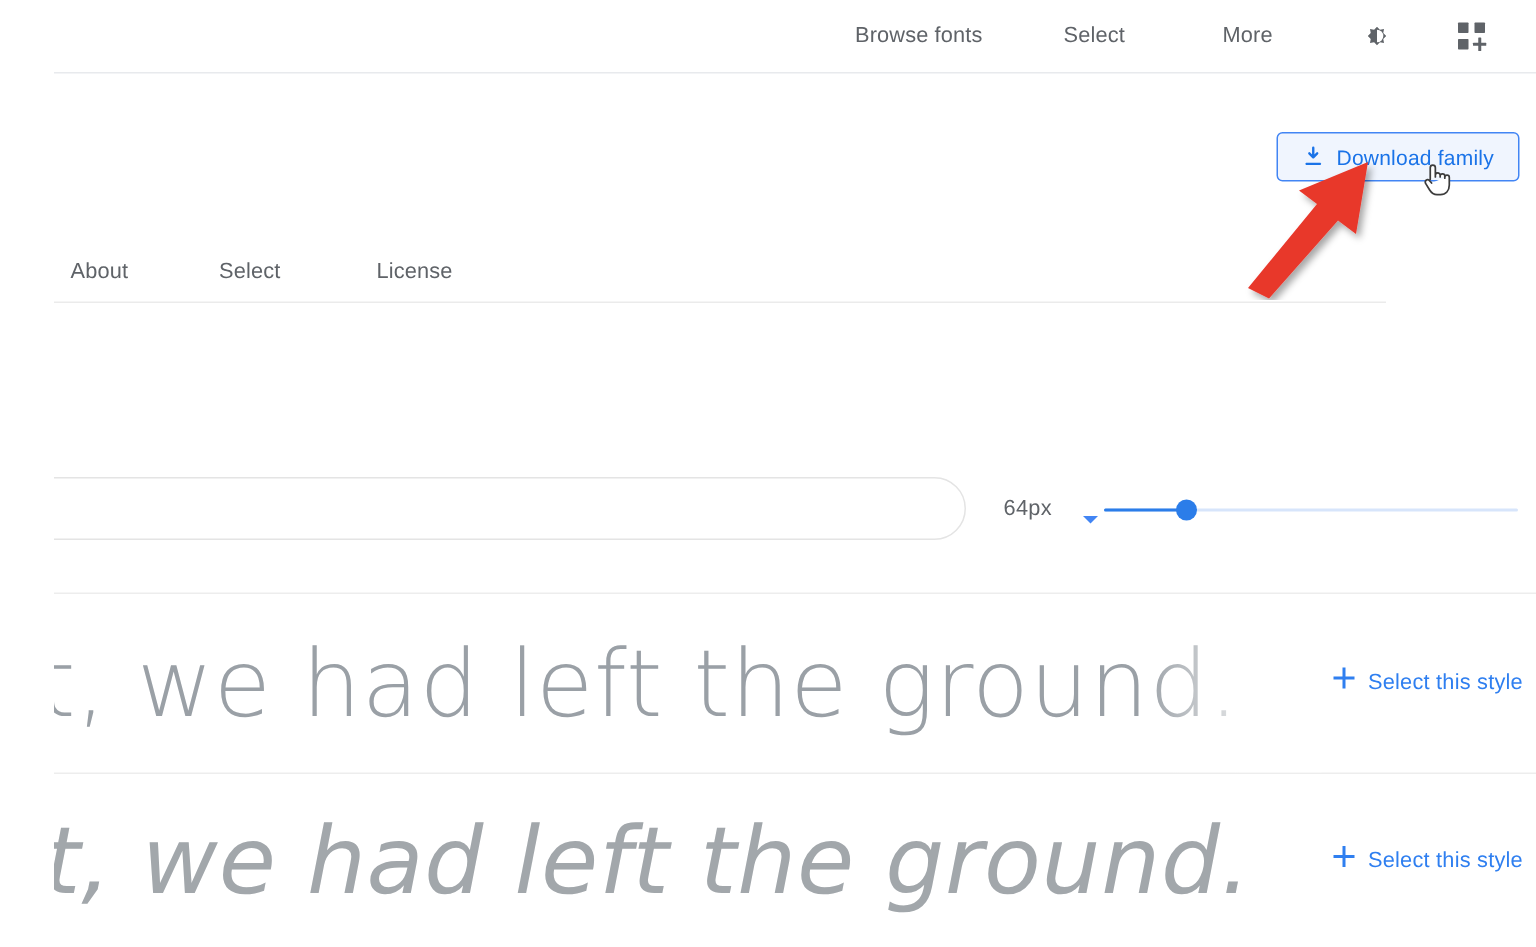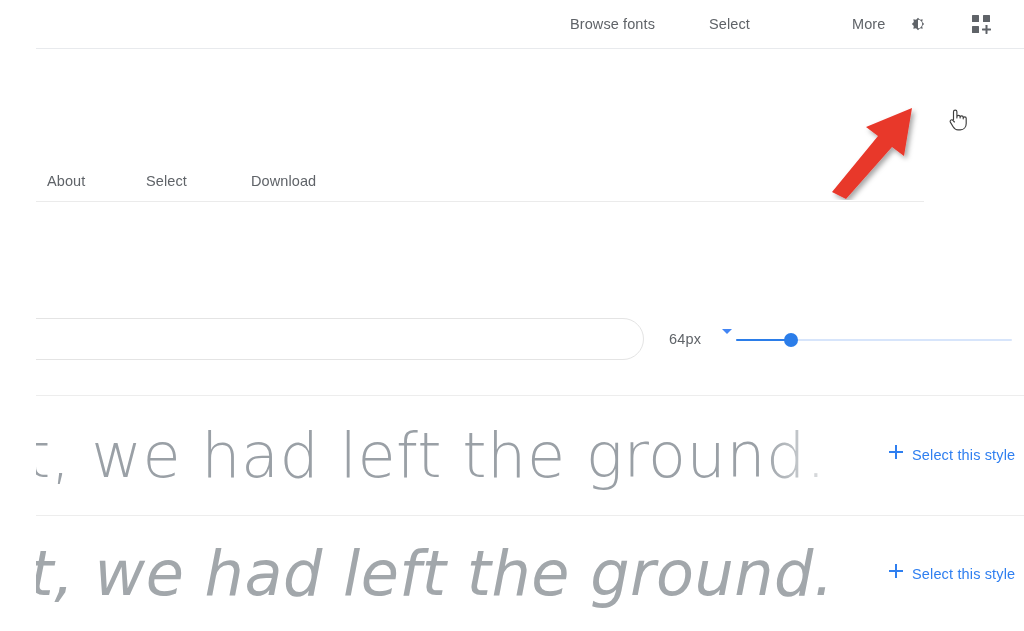--- a/index.html
+++ b/index.html
@@ -35,21 +35,21 @@
     top: 14px;
     font-size: 14.5px;
     color: #5f6368;
     letter-spacing: 0.1px;
     white-space: nowrap;
     cursor: pointer;
     line-height: 20px;
   }
   .nav-browse { left: 534px; }
   .nav-icons  { left: 673px; }
-  .nav-more   { left: 816px; }
+  .nav-more   { left: 779px; }
 
   .nav-icon-btn {
     position: absolute;
     top: 10px;
     width: 28px; height: 28px;
     cursor: pointer;
     display: flex;
     align-items: center;
     justify-content: center;
   }
@@ -121,21 +121,21 @@
     color: #55585c;
     padding: 0 24px;
     outline: none;
     letter-spacing: 0.1px;
   }
 
   .size-select {
     position: absolute;
     left: 633px; top: 29px;
     display: flex;
-    align-items: flex-start;
+    align-items: flex-end;
     gap: 21px;
     cursor: pointer;
   }
   .size-select .size-value {
     font-size: 14.5px;
     color: #5f6368;
     letter-spacing: 0.2px;
     line-height: 20px;
   }
   .chev {
@@ -288,25 +288,34 @@
       <svg width="20" height="20" viewBox="0 0 20 20" fill="#5f6368" aria-hidden="true">
         <rect x="1" y="1" width="7" height="7" rx="0.5"></rect>
         <rect x="12" y="1" width="7" height="7" rx="0.5"></rect>
         <rect x="1" y="12" width="7" height="7" rx="0.5"></rect>
         <rect x="14.5" y="11" width="2" height="9" rx="0.4"></rect>
         <rect x="11" y="14.5" width="9" height="2" rx="0.4"></rect>
       </svg>
     </div>
   </div>
 
+  <div class="download-btn">
+    <span class="dl-icon">
+      <svg width="15" height="15" viewBox="0 0 16 16" fill="#1a73e8" aria-hidden="true">
+        <path d="M8 1.6v6.1M8 8.4 5.2 5.6M8 8.4l2.8-2.8" stroke="#1a73e8" stroke-width="1.7" fill="none" stroke-linecap="round"></path>
+        <rect x="2.6" y="12.2" width="10.8" height="1.7" rx="0.4"></rect>
+      </svg>
+    </span>
+    <span class="dl-label">Download family</span>
+  </div>
 
   <div class="tabbar">
     <div class="tab tab-about">About</div>
     <div class="tab tab-license">Select</div>
-    <div class="tab tab-pairings">Download</div>
+    <div class="tab tab-pairings">License</div>
   </div>
 
   <div class="controls">
 
     <input class="preview-input" type="text" value="Before we knew it, we had left the ground." style="">
 
     <div class="size-select">
       <span class="size-value">64px</span>
       <span class="chev"></span>
     </div>

